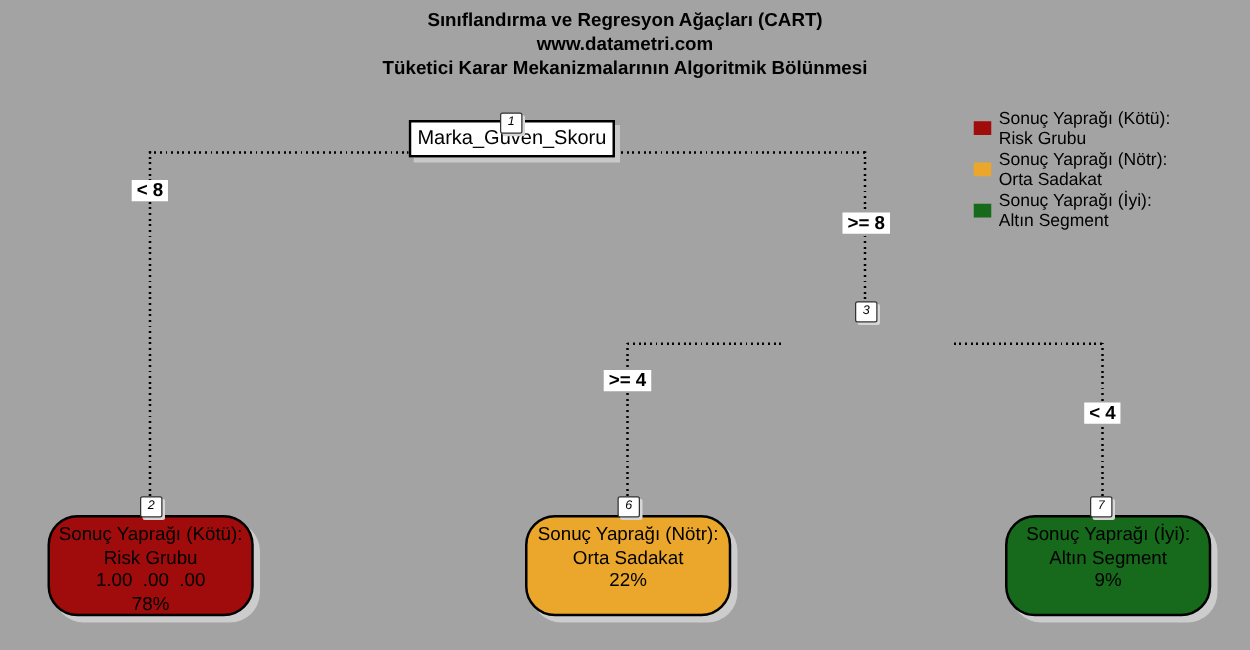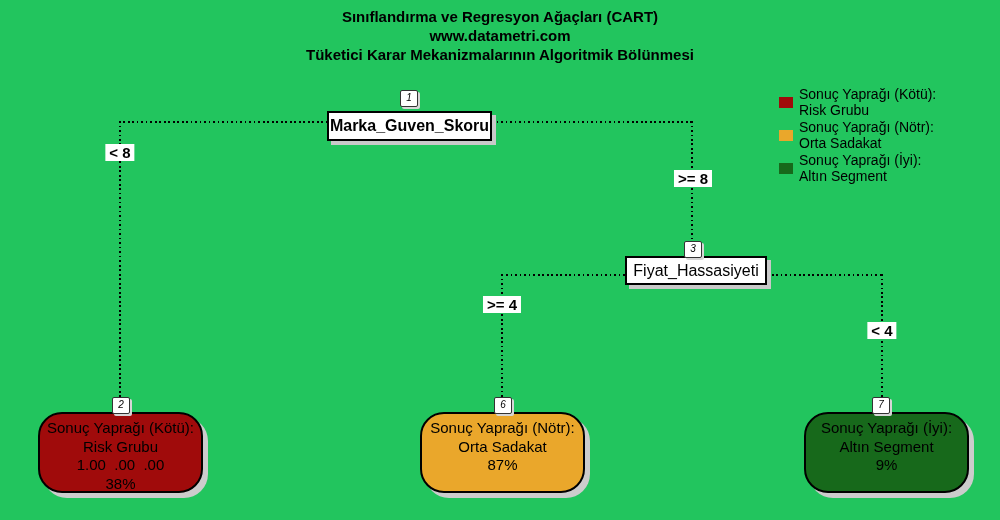--- a/index.html
+++ b/index.html
@@ -1,17 +1,17 @@
 <!DOCTYPE html>
 <html><head>
 <meta charset="utf-8">
 <style>
   html,body{margin:0;padding:0;background:#fff;}
   .canvas{
-    position:relative;width:1000px;height:520px;background:#22c55e;overflow:hidden;
+    position:relative;width:1000px;height:520px;background:#a3a3a3;overflow:hidden;
     font-family:"Liberation Sans",sans-serif;color:#000;
   }
   
   .title{position:absolute;top:7px;left:0;width:100%;text-align:center;
          font-weight:bold;font-size:15px;line-height:19px;}
   
   .legend{position:absolute;left:779px;top:86px;}
   .legend-item{display:flex;align-items:center;margin-bottom:1px;}
   .legend-swatch{width:14px;height:11px;margin-right:6px;flex:0 0 auto;}
   .legend-text{font-size:14px;line-height:16px;white-space:nowrap;}
@@ -42,21 +42,21 @@
   #edge-n3-left  {left:502px;top:274px;width:123px;}
   #edge-n3-right {left:763px;top:274px;width:119px;}
   #edge-v-leaf2  {left:119px;top:121px;height:276px;}
   #edge-v-node3  {left:691px;top:121px;height:121px;}
   #edge-v-leaf6  {left:501px;top:274px;height:123px;}
   #edge-v-leaf7  {left:881px;top:274px;height:123px;}
   #label-lt8 {left:120px;top:144px;}
   #label-ge8 {left:693px;top:170px;}
   #label-ge4 {left:502px;top:296px;}
   #label-lt4 {left:882px;top:322px;}
-  #node1{left:327px;top:111px;width:161px;height:26px;font-weight:bold;}
+  #node1{left:327px;top:96px;width:161px;height:26px;}
   #node3{left:625px;top:256px;width:138px;height:25px;}
   #badge1{left:400px;top:90px;}
   #badge3{left:684px;top:241px;}
   #badge2{left:112px;top:397px;}
   #badge6{left:494px;top:397px;}
   #badge7{left:872px;top:397px;}
   #leaf2{left:38px;top:412px;}
   #leaf6{left:420px;top:412px;}
   #leaf7{left:804px;top:412px;}
 </style>
@@ -106,35 +106,34 @@
 
   <div class="branch-label" id="label-lt8">&lt; 8</div>
   <div class="branch-label" id="label-ge8">&gt;= 8</div>
   <div class="branch-label" id="label-ge4">&gt;= 4</div>
   <div class="branch-label" id="label-lt4">&lt; 4</div>
 
   <div class="node-badge" id="badge1">1</div>
   <div class="split-node" id="node1">Marka_Guven_Skoru</div>
 
   <div class="node-badge" id="badge3">3</div>
-  <div class="split-node" id="node3">Fiyat_Hassasiyeti</div>
 
   <div class="node-badge" id="badge2">2</div>
   <div class="leaf" id="leaf2" style="background-color: rgb(160, 11, 11);">
     <div>Sonuç Yaprağı (Kötü):</div>
     <div>Risk Grubu</div>
     <div class="probs">1.00  .00  .00</div>
-    <div>38%</div>
+    <div>78%</div>
   </div>
 
   <div class="node-badge" id="badge6">6</div>
   <div class="leaf" id="leaf6" style="background-color: rgb(234, 167, 43);">
     <div>Sonuç Yaprağı (Nötr):</div>
     <div>Orta Sadakat</div>
-    <div>87%</div>
+    <div>22%</div>
   </div>
 
   <div class="node-badge" id="badge7">7</div>
   <div class="leaf" id="leaf7" style="background-color: rgb(23, 105, 27);">
     <div>Sonuç Yaprağı (İyi):</div>
     <div>Altın Segment</div>
     <div>9%</div>
   </div>
 
 </div>

